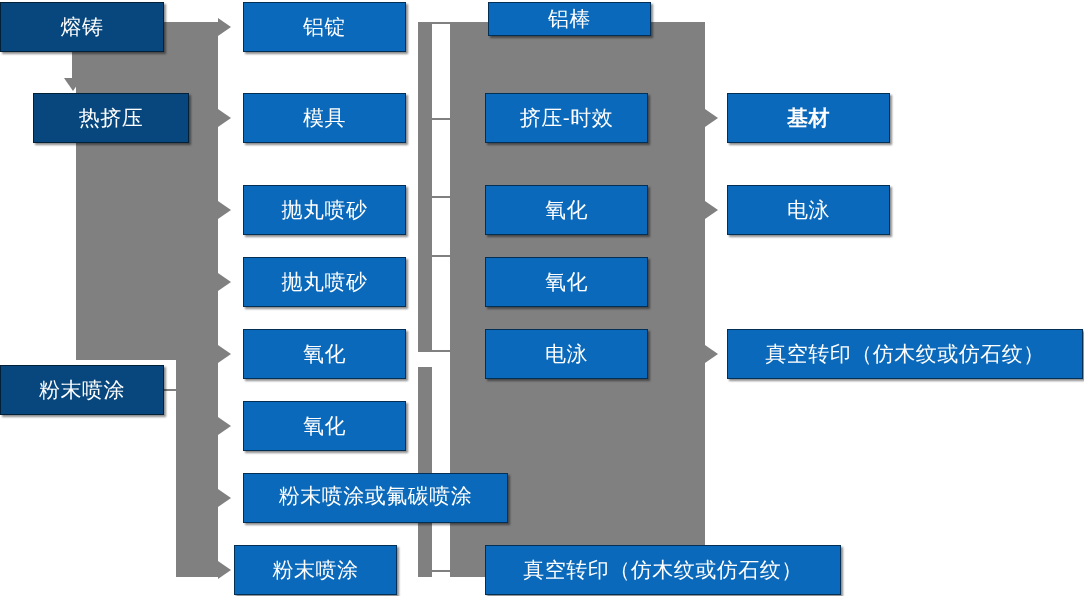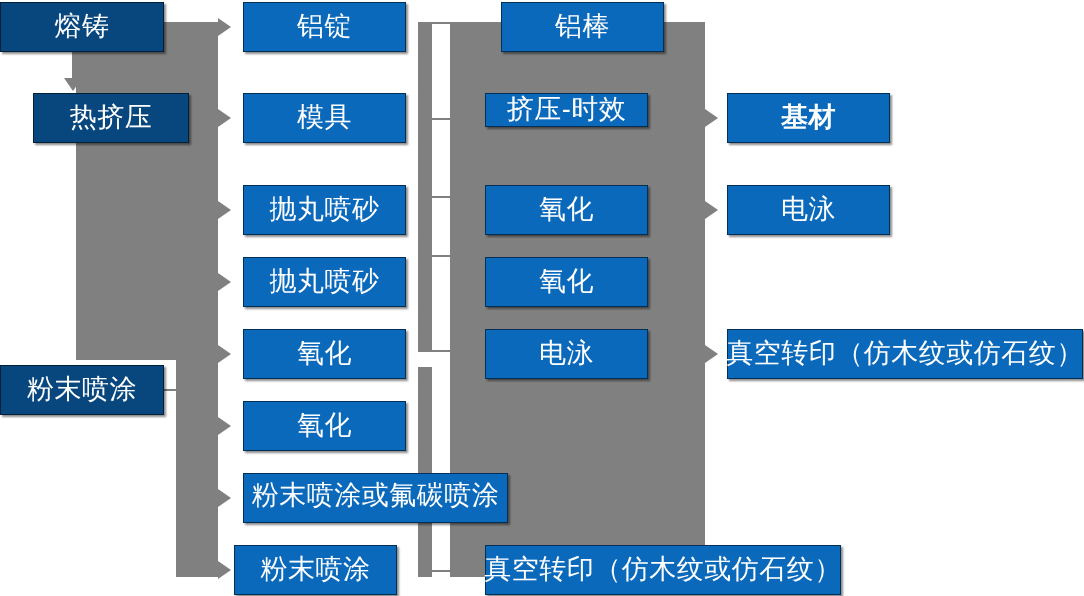--- a/index.html
+++ b/index.html
@@ -41,21 +41,21 @@
   }
 
   
   .box{
     position:absolute;
     box-sizing:border-box;
     display:flex;
     align-items:center;
     justify-content:center;
     color:#ffffff;
-    font-size:27px;
+    font-size:21px;
     line-height:1.1;
     letter-spacing:0.5px;
     white-space:nowrap;
     border:1px solid rgba(0,0,0,0.55);
     box-shadow:2px 2px 2px rgba(0,0,0,0.45);
   }
   .box.navy{background:#07477E;}
   .box.blue{background:#0A69BA;}
   .box .txt{pointer-events:none;}
 </style>
@@ -125,24 +125,24 @@
       </div>
       <div class="box blue" style="left: 243px; top: 401px; width: 163px; height: 50px;">
         <span class="txt">氧化</span>
       </div>
       <div class="box blue" style="left: 243px; top: 473px; width: 265px; height: 50px; font-family: Liberation Mono, monospace;">
         <span class="txt">粉末喷涂或氟碳喷涂</span>
       </div>
       <div class="box blue" style="left: 234px; top: 545px; width: 163px; height: 50px;">
         <span class="txt">粉末喷涂</span>
       </div>
-      <div class="box blue" style="left: 501px; top: 2px; width: 163px; height: 50px;">
+      <div class="box blue" style="left: 488px; top: 2px; width: 163px; height: 34px;">
         <span class="txt">铝棒</span>
       </div>
-      <div class="box blue" style="left: 485px; top: 93px; width: 163px; height: 34px;">
+      <div class="box blue" style="left: 485px; top: 93px; width: 163px; height: 50px;">
         <span class="txt">挤压-时效</span>
       </div>
       <div class="box blue" style="left: 485px; top: 185px; width: 163px; height: 50px;">
         <span class="txt">氧化</span>
       </div>
       <div class="box blue" style="left: 485px; top: 257px; width: 163px; height: 50px;">
         <span class="txt">氧化</span>
       </div>
       <div class="box blue" style="left: 485px; top: 329px; width: 163px; height: 50px;">
         <span class="txt">电泳</span>

